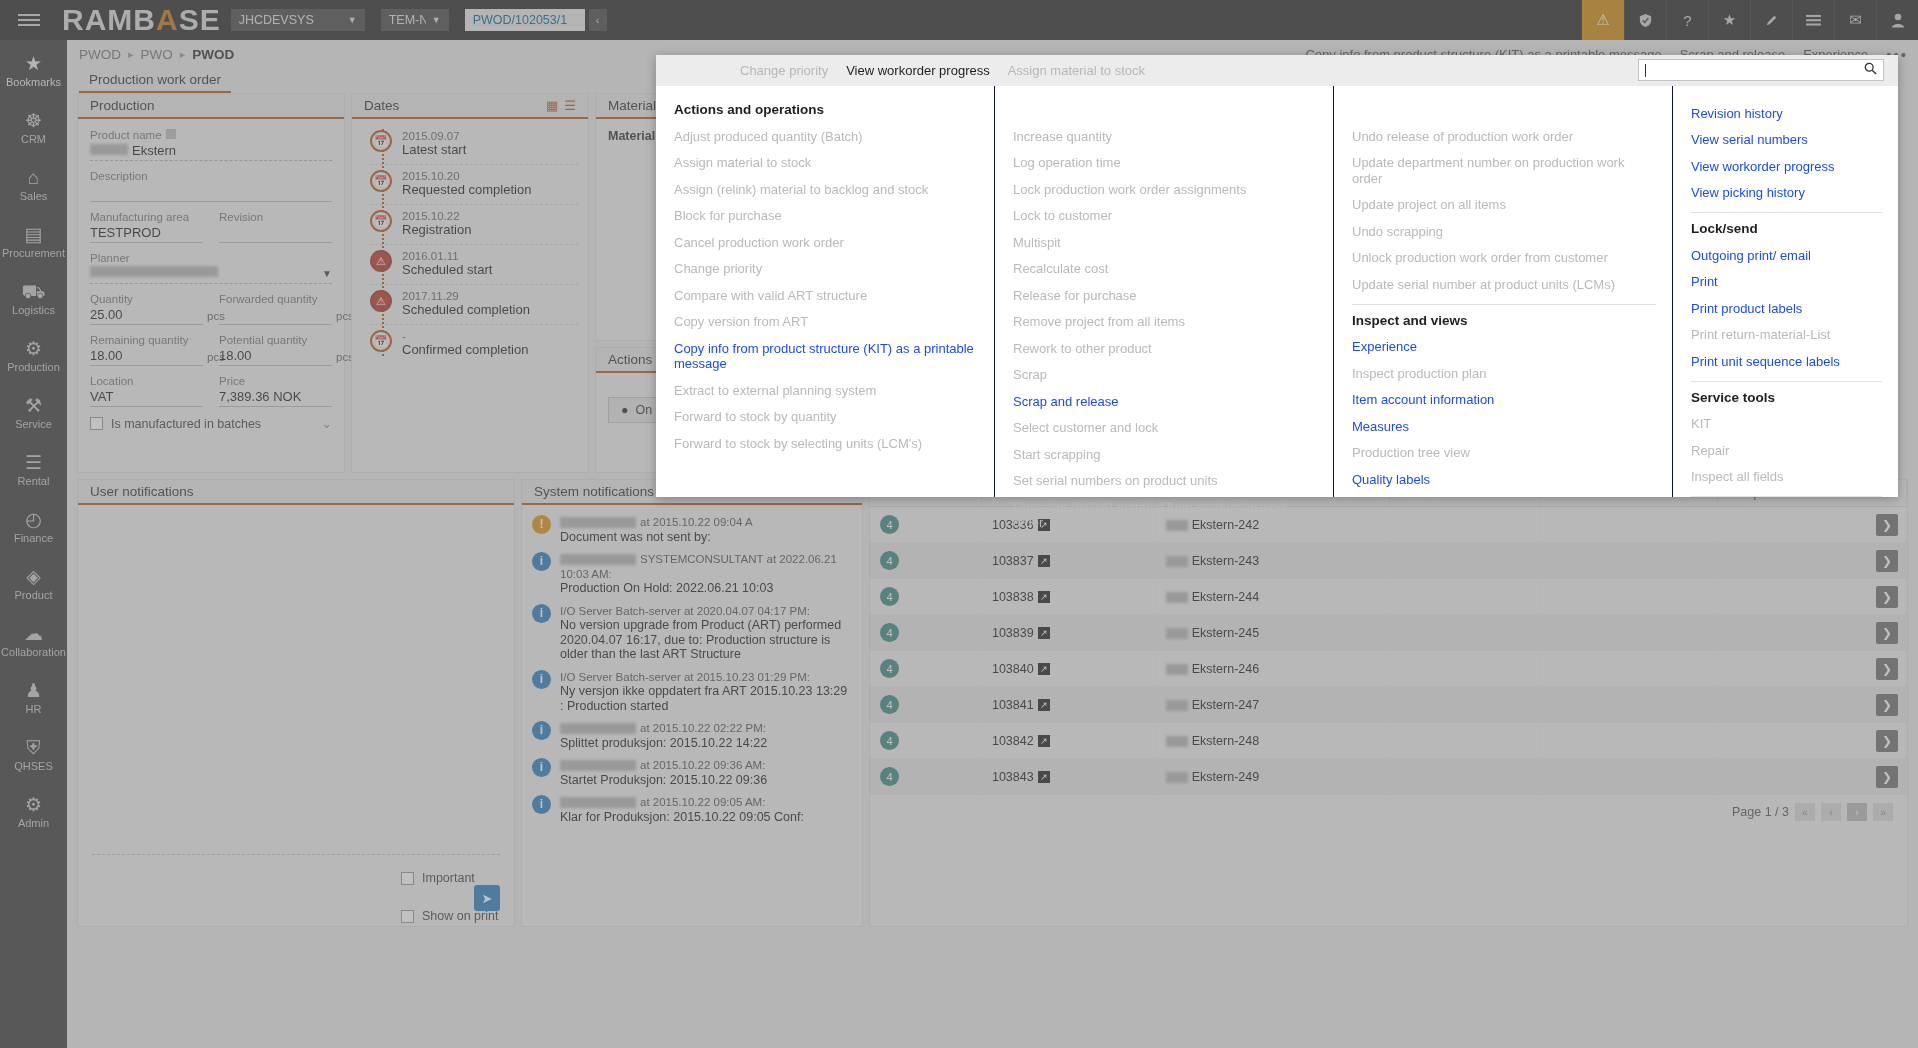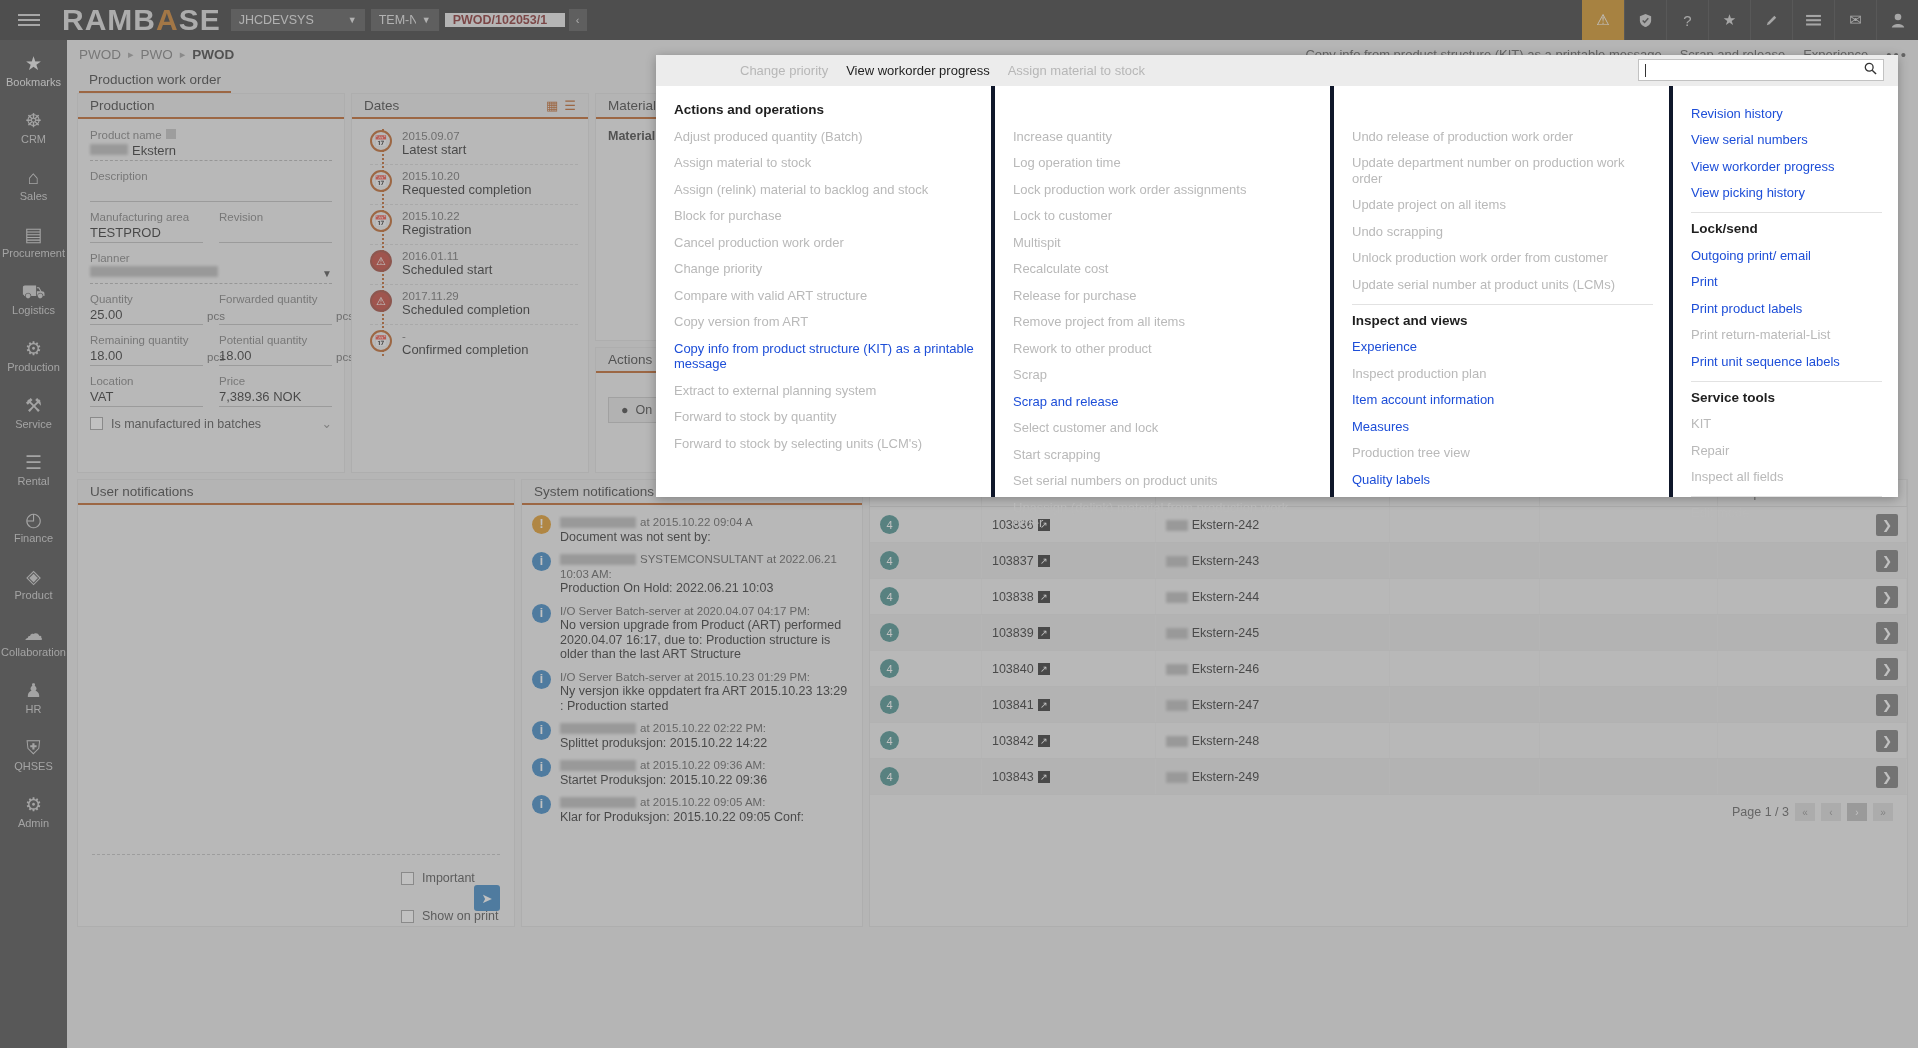--- a/index.html
+++ b/index.html
@@ -19,31 +19,30 @@
   .hamburger span { display: block; width: 22px; height: 2px; background: #cfcfcf; margin: 3px 0; }
   .brand {
     font-size: 30px; font-weight: bold; letter-spacing: 1px;
     color: #d8d8d8; padding-left: 4px; padding-right: 10px;
     font-family: "Liberation Sans", sans-serif;
   }
   .brand .ac { color: #c8761c; }
   .tb-select {
     height: 22px; background: #4a4a4a; color: #e2e2e2; border: none;
     font-size: 12.5px; display: flex; align-items: center; padding: 0 8px;
-    margin-right: 6px; position: relative; min-width: 44px;
+    margin-right: 16px; position: relative; min-width: 44px;
   }
   .tb-select.w1 { width: 134px; }
   .tb-select.w2 { width: 68px; }
   .tb-select .cap { flex: 1; overflow: hidden; white-space: nowrap; }
   .tb-select .car { font-size: 9px; margin-left: 6px; }
   .tb-input {
-    height: 14px; background: #e9e9e9; color: #7f1d1d; border: none;
+    height: 22px; background: #e9e9e9; color: #0369a1; border: none;
     font-size: 12.5px; padding: 0 8px; width: 120px; display:flex; align-items:center;
     margin-right: 4px;
-    font-weight: bold;
   }
   .tb-arrow {
     width: 18px; height: 22px; background: #4a4a4a; color: #ddd;
     display: flex; align-items: center; justify-content: center; font-size: 11px;
     cursor: pointer;
   }
   .tb-spacer { flex: 1; }
   .tb-icons { display: flex; height: 40px; }
   .tb-ico {
     width: 42px; height: 40px; display: flex; align-items: center; justify-content: center;
@@ -192,21 +191,21 @@
   .pop-top .pt.active { color: #1f1f1f; }
   .pop-search {
     position: absolute; right: 14px; top: 4px; width: 246px; height: 22px;
     background: #fff; border: 1px solid #c2c2c2; display: flex; align-items: center;
     padding: 0 6px;
   }
   .pop-search .caret { width: 1px; height: 13px; background: #333; }
   .pop-search .sicon { margin-left: auto; font-size: 12px; color: #444; }
 
   .pop-cols { display: flex; height: 411px; }
-  .pcol { flex: 1; padding: 10px 16px 10px 18px; border-right: 4px solid #0f172a; }
+  .pcol { flex: 1; padding: 10px 16px 10px 18px; border-right: 1px solid #0f172a; }
   .pcol:last-child { border-right: none; }
   .pcol.c4 { flex: 0 0 225px; }
   .mi {
     font-size: 13px; line-height: 15.5px; color: #b9b9b9; padding: 5.5px 0;
     cursor: default;
   }
   .mi.en { color: #1d4ed8; cursor: pointer; }
   .grp-hd { font-size: 13.5px; font-weight: bold; color: #1f1f1f; padding: 6px 0 6px 0; }
   .divd { border-top: 1px solid #e2e2e2; margin: 6px 0 2px 0; }
 </style>

